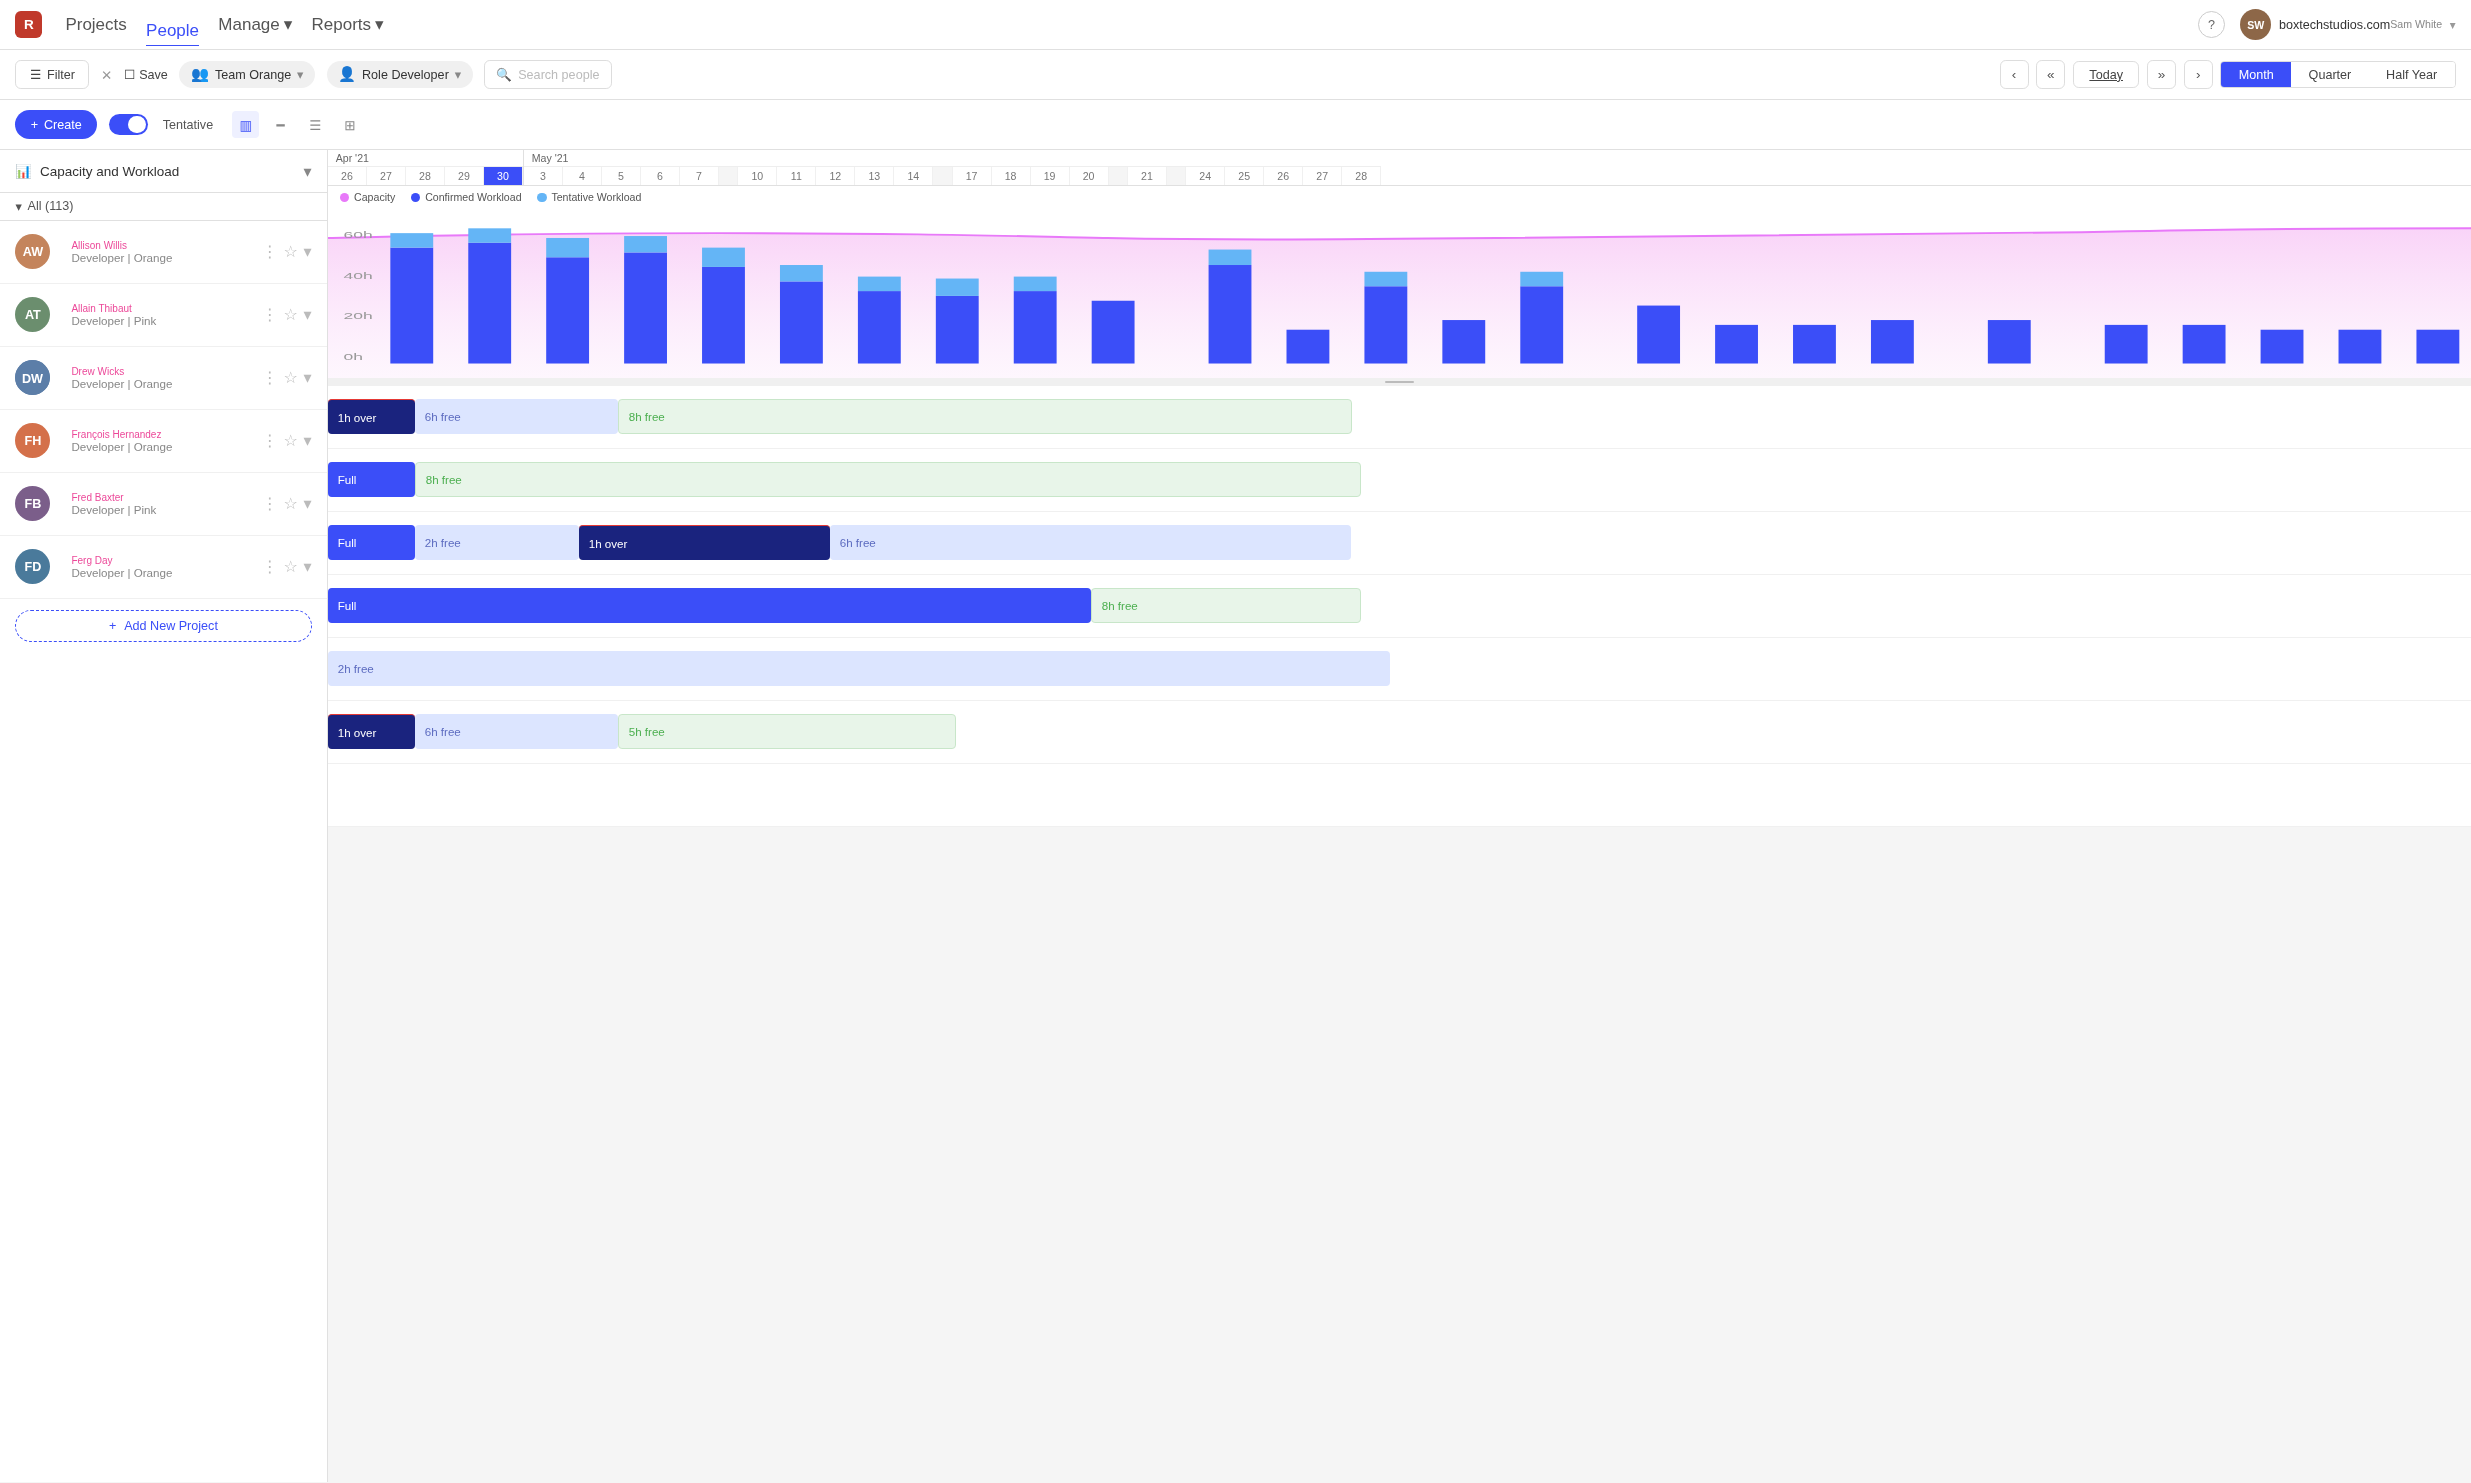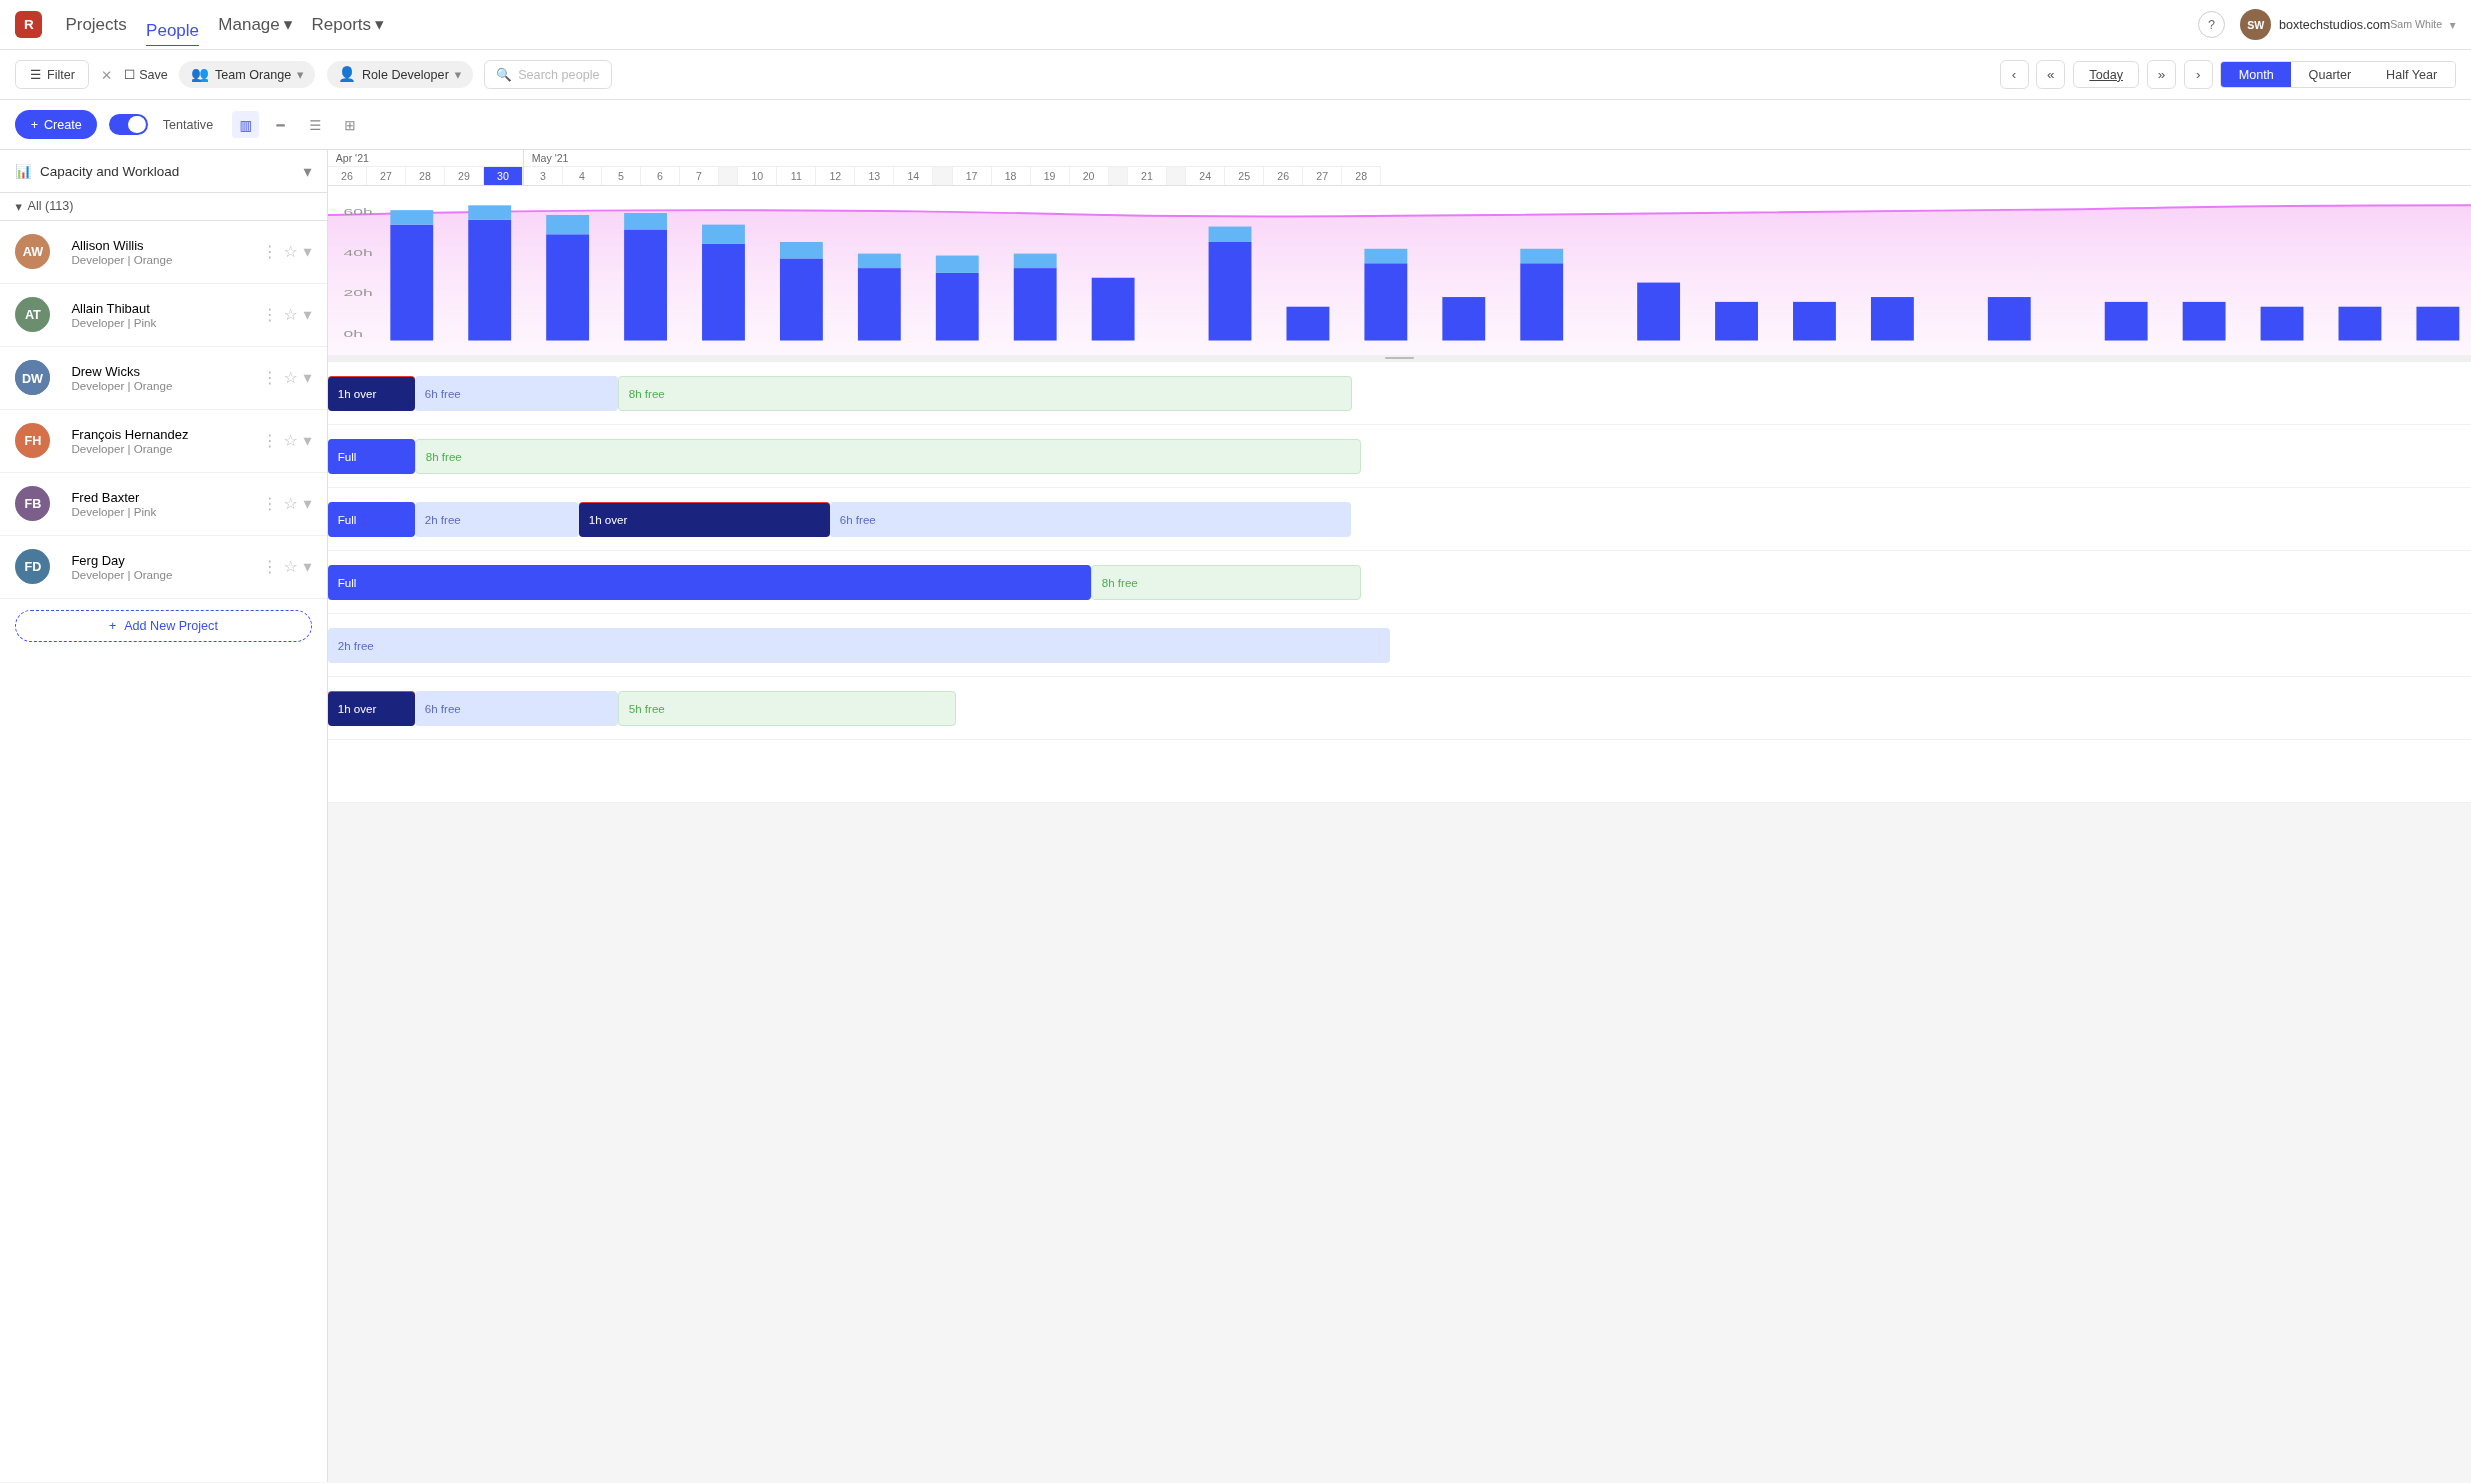--- a/index.html
+++ b/index.html
@@ -61,21 +61,21 @@
 
     
     .left-panel { width: 328px; min-width: 328px; background: #fff; border-right: 1px solid #e0e0e0; display: flex; flex-direction: column; overflow-y: auto; }
     .capacity-header { display: flex; align-items: center; justify-content: space-between; padding: 11.6px 15.4px; border-bottom: 1px solid #e0e0e0; }
     .capacity-title { display: flex; align-items: center; gap: 7.7px; font-size: 13.5px; font-weight: 500; color: #333; }
     .people-count { padding: 5.8px 15.4px; border-bottom: 1px solid #e0e0e0; font-size: 12.6px; color: #555; display: flex; align-items: center; gap: 5.8px; }
     .person-row { display: flex; align-items: center; padding: 11.6px 15.4px; border-bottom: 1px solid #f0f0f0; gap: 21px; min-height: 63px; }
     .avatar { width: 35px; height: 35px; border-radius: 50%; overflow: hidden; flex-shrink: 0; }
     .avatar-placeholder { width: 100%; height: 100%; display: flex; align-items: center; justify-content: center; font-size: 12.6px; font-weight: bold; color: #fff; }
     .person-info { flex: 1; }
-    .person-name { font-size: 13px; font-weight: 500; color: #000000; }
+    .person-name { font-size: 10px; font-weight: 500; color: #ec4899; }
     .person-meta { font-size: 11.6px; color: #888; }
     .person-actions { display: flex; gap: 5.8px; color: #bbb; }
     .add-project-row { padding: 11.6px 15.4px; }
     .add-project-btn { display: flex; align-items: center; gap: 7.7px; font-size: 12.6px; color: #3b4ef8; cursor: pointer; border: 1px dashed #3b4ef8; border-radius: 19.3px; padding: 7.7px 15.4px; justify-content: center; }
 
     
     .right-panel { flex: 1; overflow-x: auto; overflow-y: auto; position: relative; }
     .chart-legend { display: flex; gap: 15.4px; padding: 5.8px 11.6px; font-size: 10.6px; color: #555; align-items: center; }
     .legend-dot { width: 9.7px; height: 9.7px; border-radius: 50%; }
     .legend-item { display: flex; align-items: center; gap: 4.8px; }
@@ -369,20 +369,34 @@
             <div class="day-cell" style="background:#f5f5f5; width:19.3px; min-width:19.3px;"></div>
             <div class="day-cell">24</div>
             <div class="day-cell">25</div>
             <div class="day-cell">26</div>
             <div class="day-cell">27</div>
             <div class="day-cell">28</div>
           </div>
         </div>
       </div>
 
+      <div class="chart-legend">
+        <div class="legend-item">
+          <div class="legend-dot" style="background:#e879f9;"></div>
+          <span>Capacity</span>
+        </div>
+        <div class="legend-item">
+          <div class="legend-dot" style="background:#3b4ef8;"></div>
+          <span>Confirmed Workload</span>
+        </div>
+        <div class="legend-item">
+          <div class="legend-dot" style="background:#64b5f6;"></div>
+          <span>Tentative Workload</span>
+        </div>
+      </div>
 
       <div class="bar-chart-container">
         <svg width="100%" height="169" viewBox="0 0 1100 175" preserveAspectRatio="none">
 
           <defs>
             <linearGradient id="pinkGrad" x1="0" y1="0" x2="0" y2="1">
               <stop offset="0%" stop-color="#f3a8f0" stop-opacity="0.5"></stop>
               <stop offset="100%" stop-color="#f9d4f8" stop-opacity="0.2"></stop>
             </linearGradient>
           </defs>

